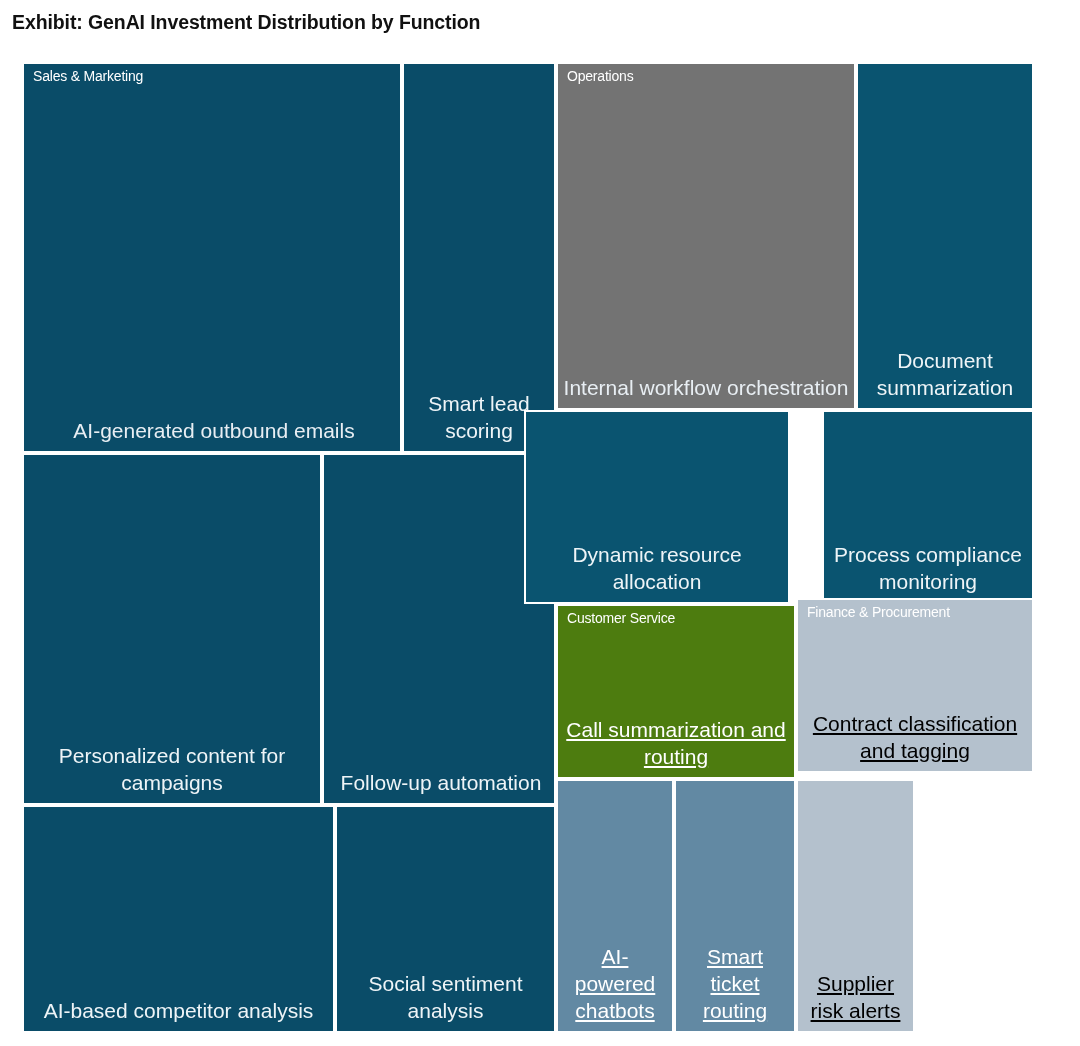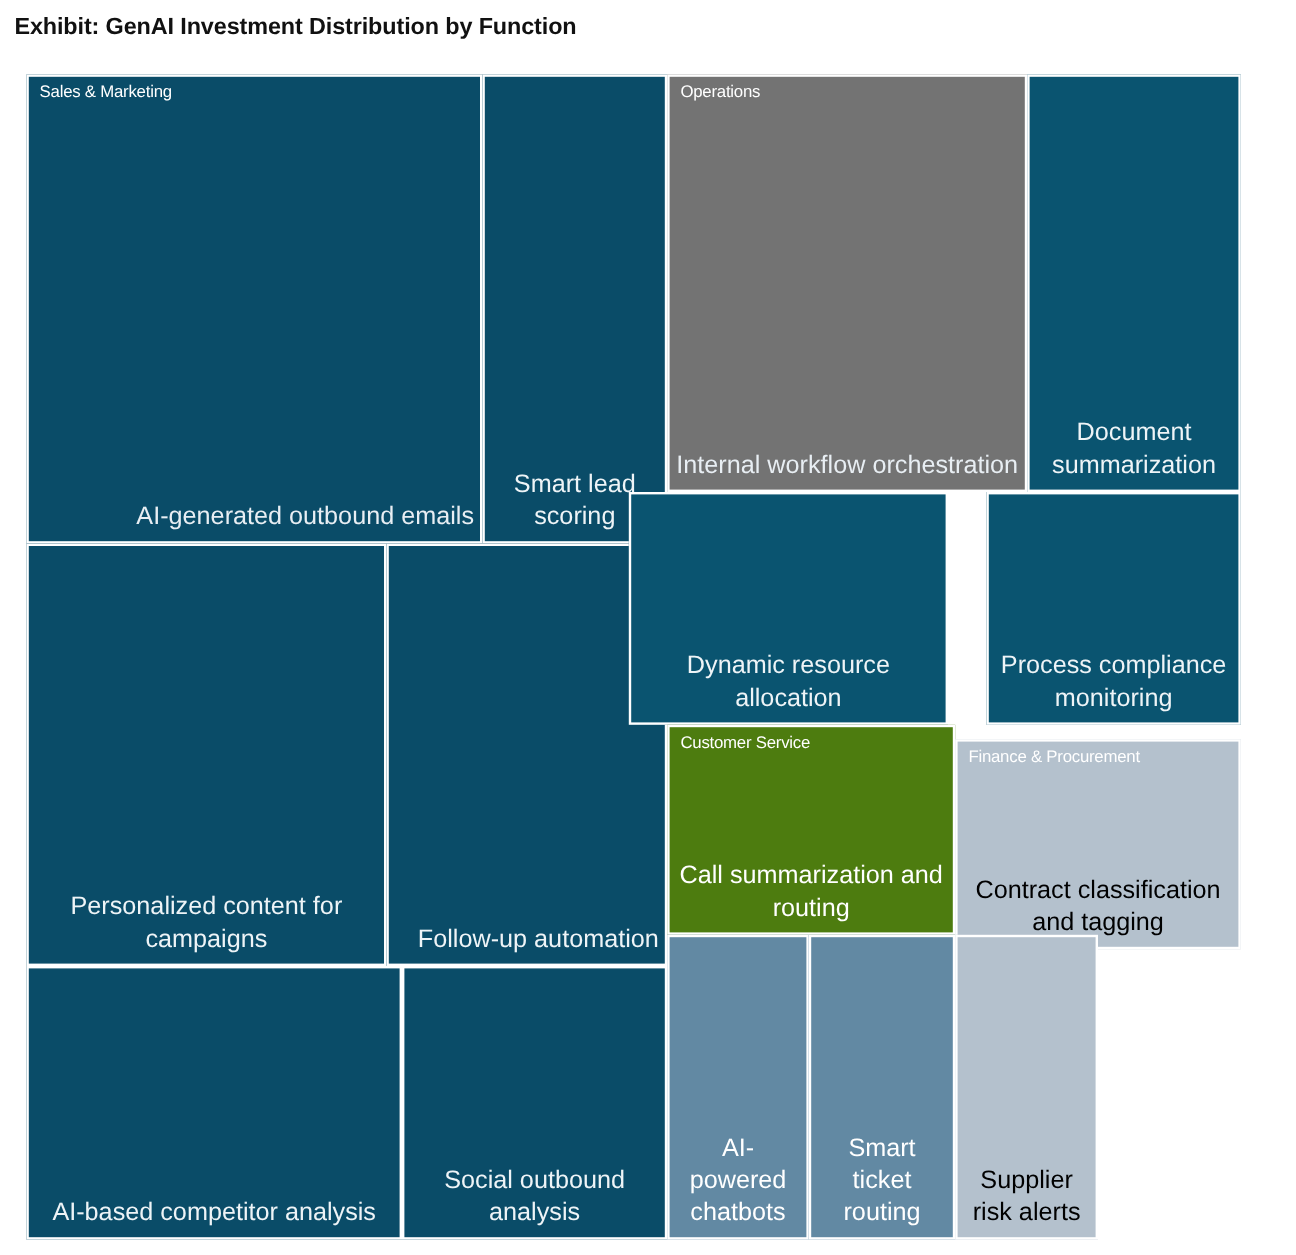--- a/index.html
+++ b/index.html
@@ -66,32 +66,33 @@
     right: 5px;
     bottom: 6px;
     font-size: 21px;
     font-weight: normal;
     color: #eef4f7;
     line-height: 1.28;
     text-align: center;
   }
 
   .tile .leaf-label.align-left {
-    text-align: right;
+    text-align: center;
     left: 9px;
   }
 
   .tile.has-group .leaf-label {
     color: #e8eef3;
   }
 
   
   .tile.tone-mid .leaf-label,
   .tile.tone-light .leaf-label {
     color: #ffffff;
+    text-decoration: underline;
   }
   .tile.tone-light .leaf-label {
     color: #000000;
   }
 </style>
 </head>
 <body>
 
 <div id="page">
 
@@ -114,21 +115,21 @@
 
     <div class="tile tone-dark" style="left:300px; top:391px; width:234px; height:352px; background:#0A4C68;">
       <div class="leaf-label align-left">Follow-up automation</div>
     </div>
 
     <div class="tile tone-dark" style="left:0px; top:743px; width:313px; height:228px; background:#0A4C68;">
       <div class="leaf-label">AI-based competitor analysis</div>
     </div>
 
     <div class="tile tone-dark" style="left:313px; top:743px; width:221px; height:228px; background:#0A4C68;">
-      <div class="leaf-label">Social outbound analysis</div>
+      <div class="leaf-label">Social sentiment analysis</div>
     </div>
 
     <div class="tile has-group tone-dark" style="left:534px; top:0px; width:300px; height:348px; background:#737373;">
       <div class="grp-label">Operations</div>
       <div class="leaf-label">Internal workflow orchestration</div>
     </div>
 
     <div class="tile tone-dark" style="left:834px; top:0px; width:178px; height:348px; background:#0A5470;">
       <div class="leaf-label">Document summarization</div>
     </div>
@@ -147,21 +148,21 @@
     </div>
 
     <div class="tile tone-mid" style="left:534px; top:717px; width:118px; height:254px; background:#6289A3;">
       <div class="leaf-label">AI-powered chatbots</div>
     </div>
 
     <div class="tile tone-mid" style="left:652px; top:717px; width:122px; height:254px; background:#6289A3;">
       <div class="leaf-label">Smart ticket routing</div>
     </div>
 
-    <div class="tile has-group tone-light" style="left:774px; top:554px; width:238px; height:175px; background:#B4C1CD;">
+    <div class="tile has-group tone-light" style="left:774px; top:536px; width:238px; height:175px; background:#B4C1CD;">
       <div class="grp-label">Finance &amp; Procurement</div>
       <div class="leaf-label">Contract classification and tagging</div>
     </div>
 
     <div class="tile tone-light" style="left:774px; top:717px; width:119px; height:254px; background:#B4C1CD;">
       <div class="leaf-label">Supplier risk alerts</div>
     </div>
 
 
   </div>

